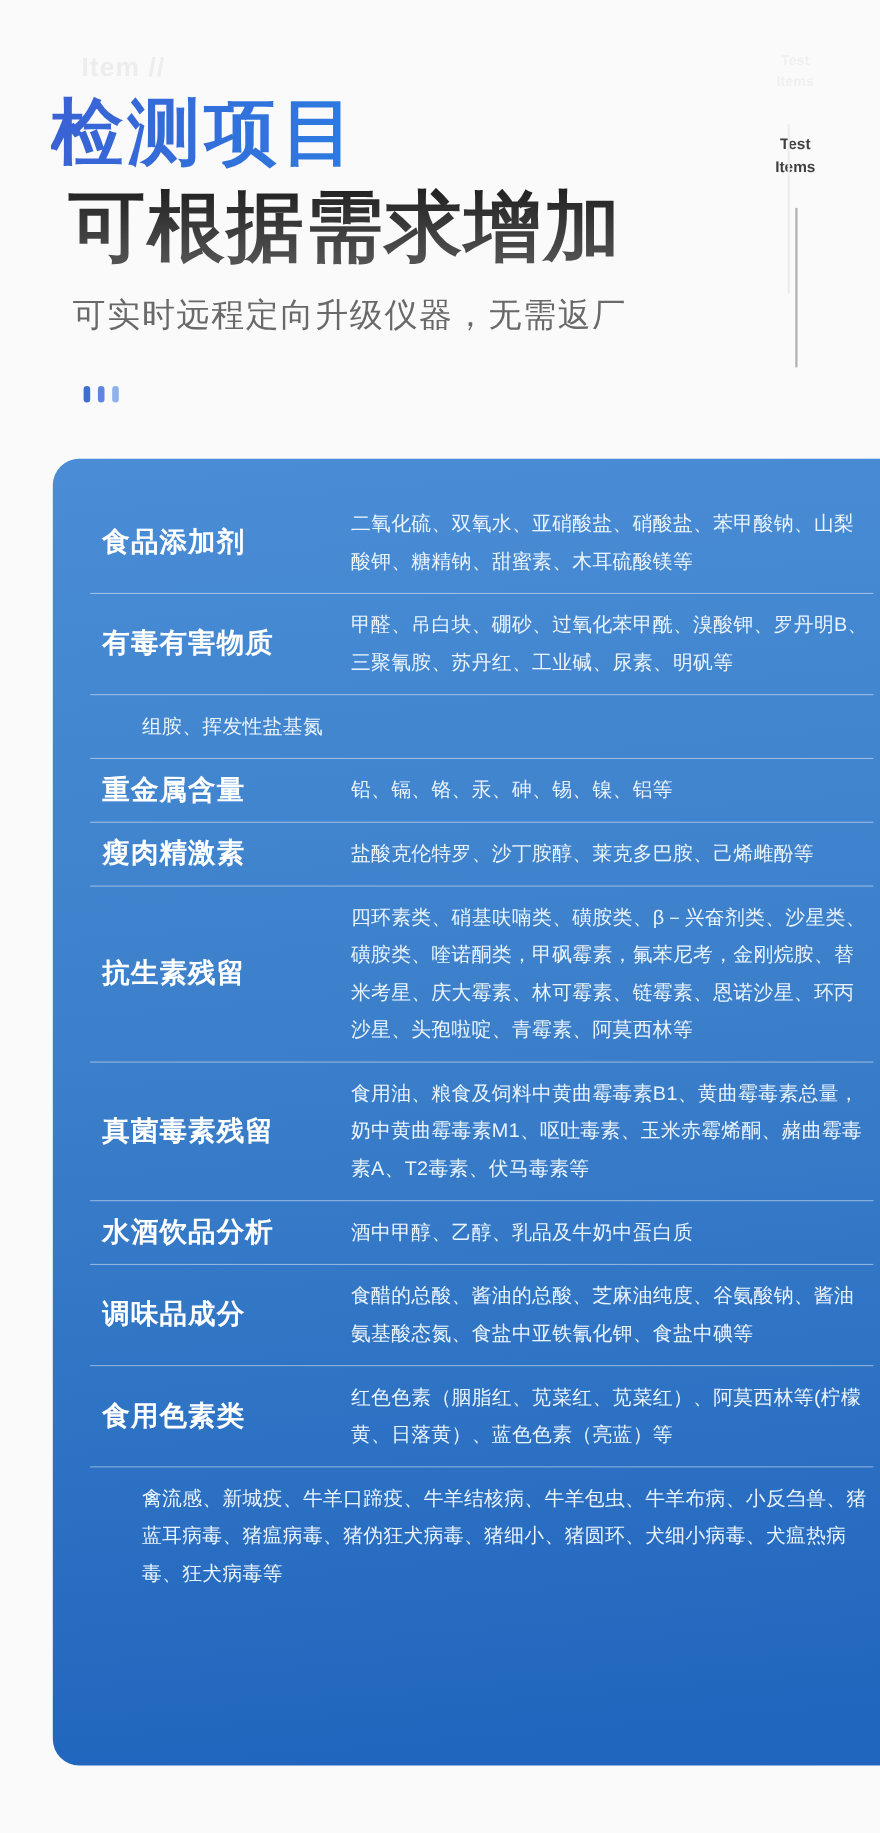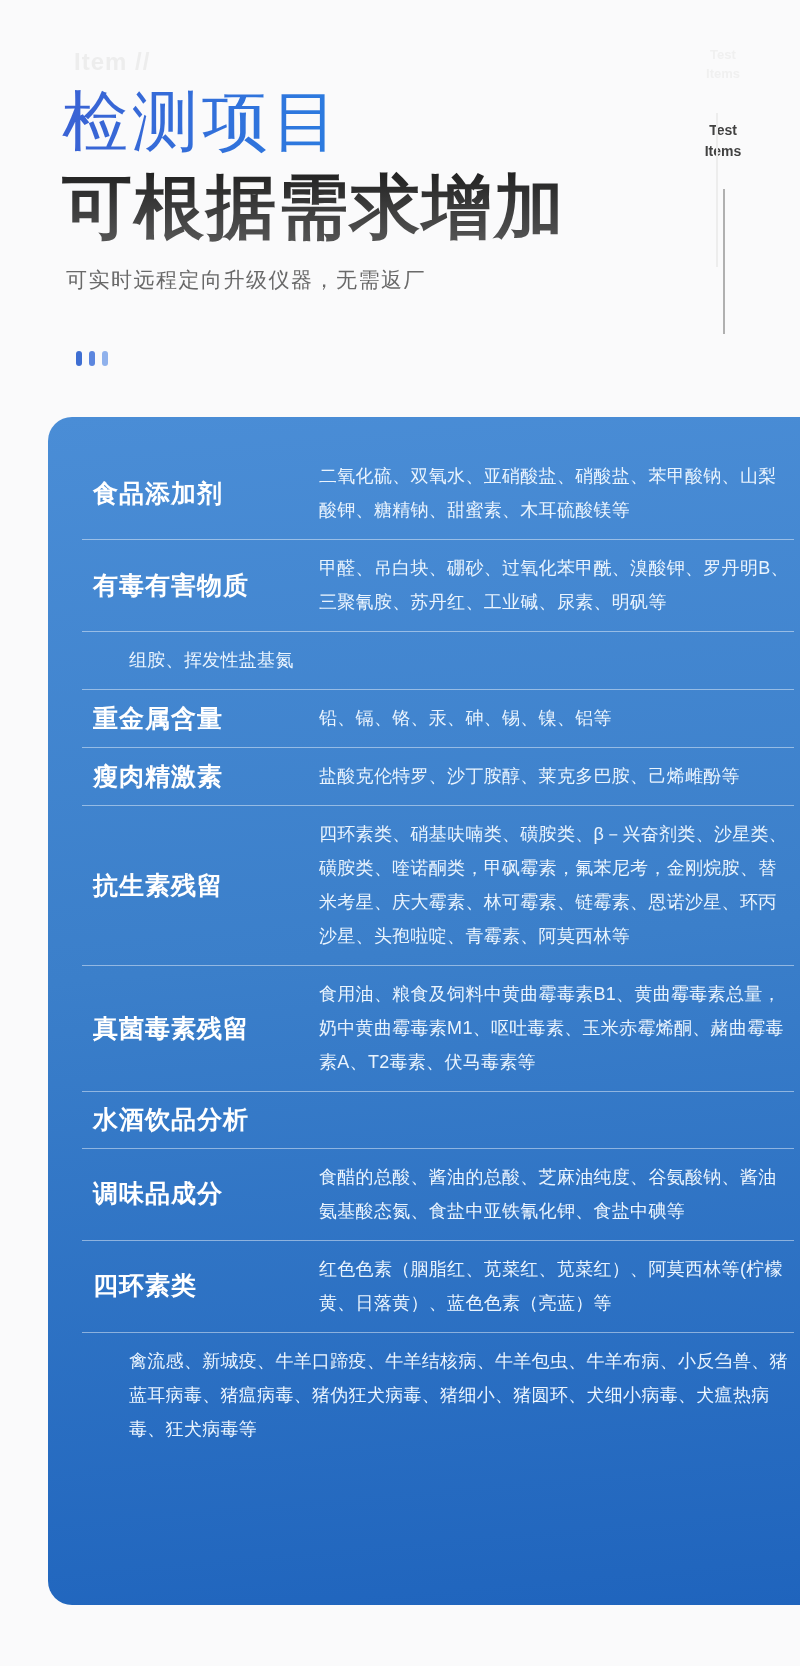--- a/index.html
+++ b/index.html
@@ -29,38 +29,38 @@
   }
   .side-line-light{
     position:absolute;left:716px;top:113px;width:2px;height:154px;
     background:#ededed;
   }
   .side-line{
     position:absolute;left:723px;top:189px;width:2px;height:145px;
     background:#b0b0b0;
   }
   .title-cn{
-    position:absolute;left:62px;top:84px;margin:0;
+    position:absolute;left:46px;top:84px;margin:0;
     font-family:"Liberation Serif","DejaVu Serif",serif;
-    font-size:66px;font-weight:normal;letter-spacing:4px;line-height:1.15;
+    font-size:66px;font-weight:bold;letter-spacing:4px;line-height:1.15;
     background:linear-gradient(95deg,var(--title-blue-left,#3a62d4) 0%,var(--title-blue-right,#2b7ce0) 100%);
     -webkit-background-clip:text;background-clip:text;
     color:transparent;-webkit-text-fill-color:transparent;
   }
   .title-sub{
     position:absolute;left:62px;top:168px;margin:0;
     font-family:"Liberation Serif","DejaVu Serif",serif;
     font-size:70px;font-weight:bold;letter-spacing:2px;line-height:1.15;
     background:linear-gradient(180deg,var(--title-dark-top,#1f1f1f) 0%,var(--title-dark-bottom,#5a5a5a) 100%);
     -webkit-background-clip:text;background-clip:text;
     color:transparent;text-align:right;-webkit-text-fill-color:transparent;
   }
   .desc{
     position:absolute;left:66px;top:266px;margin:0;
-    font-size:21px;color:#696969;letter-spacing:1.5px;
+    font-size:30px;color:#696969;letter-spacing:1.5px;
   }
   .dashes{position:absolute;left:76px;top:351px;display:flex;gap:7px;}
   .dash{width:6px;height:15px;border-radius:3px;display:inline-block;}
   .dash-1{background:var(--dash-1,#3e6ed2);}
   .dash-2{background:var(--dash-2,#5c86df);}
   .dash-3{background:var(--dash-3,#8fb1ec);}
 
   
   .card{
     position:absolute;left:48px;top:417px;width:780px;height:1188px;
@@ -135,27 +135,28 @@
     <div class="row">
       <div class="row-label">抗生素残留</div>
       <div class="row-content">四环素类、硝基呋喃类、磺胺类、β－兴奋剂类、沙星类、磺胺类、喹诺酮类，甲砜霉素，氟苯尼考，金刚烷胺、替米考星、庆大霉素、林可霉素、链霉素、恩诺沙星、环丙沙星、头孢啦啶、青霉素、阿莫西林等</div>
     </div>
     <div class="row">
       <div class="row-label">真菌毒素残留</div>
       <div class="row-content">食用油、粮食及饲料中黄曲霉毒素B1、黄曲霉毒素总量，奶中黄曲霉毒素M1、呕吐毒素、玉米赤霉烯酮、赭曲霉毒素A、T2毒素、伏马毒素等</div>
     </div>
     <div class="row">
       <div class="row-label">水酒饮品分析</div>
+      <div class="row-content">酒中甲醇、乙醇、乳品及牛奶中蛋白质</div>
     </div>
     <div class="row">
       <div class="row-label">调味品成分</div>
       <div class="row-content">食醋的总酸、酱油的总酸、芝麻油纯度、谷氨酸钠、酱油氨基酸态氮、食盐中亚铁氰化钾、食盐中碘等</div>
     </div>
     <div class="row">
-      <div class="row-label">四环素类</div>
+      <div class="row-label">食用色素类</div>
       <div class="row-content">红色色素（胭脂红、苋菜红、苋菜红）、阿莫西林等(柠檬黄、日落黄）、蓝色色素（亮蓝）等</div>
     </div>
     <div class="row">
       <div class="row-content">禽流感、新城疫、牛羊口蹄疫、牛羊结核病、牛羊包虫、牛羊布病、小反刍兽、猪蓝耳病毒、猪瘟病毒、猪伪狂犬病毒、猪细小、猪圆环、犬细小病毒、犬瘟热病毒、狂犬病毒等</div>
     </div>
   </div>
 
 </div>
 
 </body></html>

